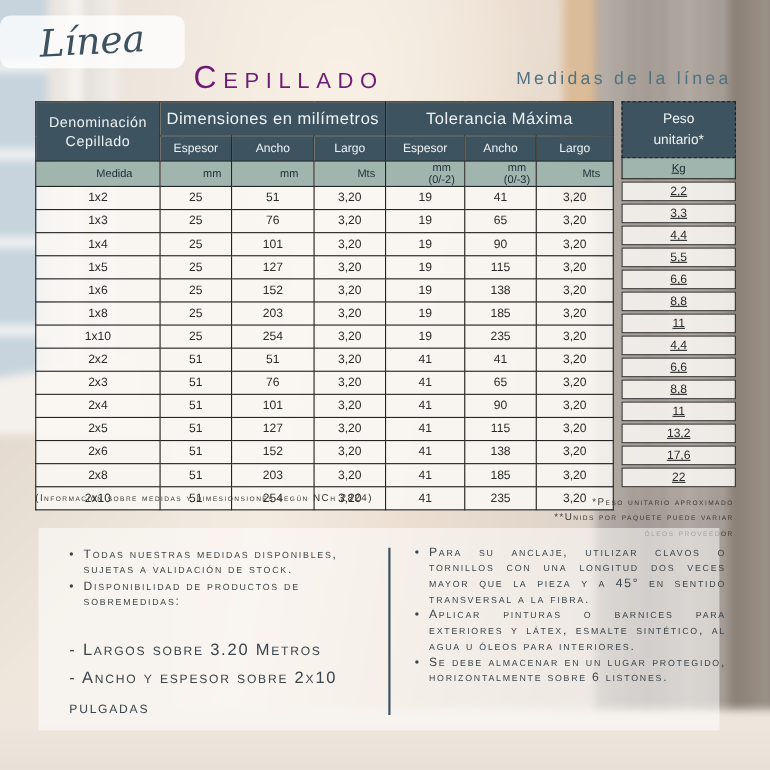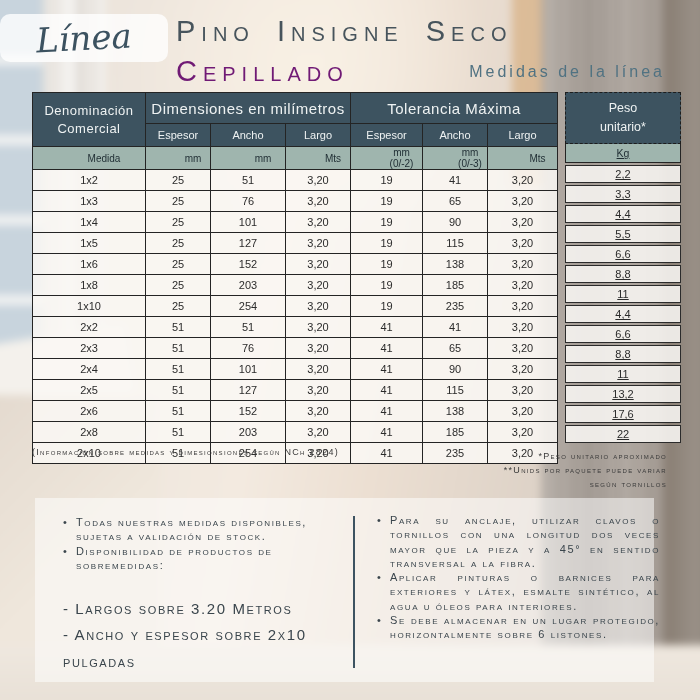--- a/index.html
+++ b/index.html
@@ -39,38 +39,38 @@
   .main-table{position:absolute;left:32px;top:92px;border-collapse:collapse;table-layout:fixed;width:525px;}
   .main-table th,.main-table td{border:1.6px solid #242424;padding:0;overflow:hidden;}
   .main-table thead th{background:#3d5360;color:#eef2f2;font-weight:400;}
   .gh{font-size:15px;letter-spacing:.5px;height:30px;}
   .denom{font-size:13px;line-height:1.35;}
   .sh{font-size:11px;height:22px;}
   .unit td{background:#9fb5ae;font-size:10px;height:19px;text-align:center;color:#1f2d33;padding-left:30px;}
   .main-table tbody td{background:rgba(250,248,245,.85);height:20px;font-size:11px;text-align:center;color:#2b2b2b;}
 
   
-  .peso-table{position:absolute;left:565px;top:92px;width:116px;border-radius:23px;}
+  .peso-table{position:absolute;left:565px;top:92px;width:104px;border-radius:23px;}
   .peso-head{box-sizing:border-box;height:52px;background:#3d5360;border:1.6px dashed #1d1d1d;
     color:#eef2f2;display:flex;align-items:center;justify-content:center;text-align:center;}
   .peso-head span{display:block;width:72px;font-size:12.5px;line-height:1.55;}
   .kg-row{box-sizing:border-box;height:19px;background:#9fb5ae;border:1.6px solid #242424;border-top:none;
     display:flex;align-items:center;justify-content:center;font-size:10.5px;color:#1f2d33;text-decoration:underline;}
   .peso-cell{box-sizing:border-box;height:17.6px;margin-top:2.4px;border:1.5px solid #2b2b2b;
     background:rgba(248,246,243,.88);display:flex;align-items:center;justify-content:center;
     font-size:11px;color:#2b2b2b;text-decoration:underline;}
 
   
   .fn-left{position:absolute;left:32px;top:447px;font-size:9px;font-variant:small-caps;
     letter-spacing:1.3px;color:#3a3a3a;}
   .fn-right{position:absolute;right:33px;top:450px;text-align:right;font-size:9px;font-variant:small-caps;
     letter-spacing:1.3px;color:#3a3a3a;line-height:1.55;}
 
   
-  .panel{position:absolute;left:35px;top:498px;width:619px;height:184px;background:rgba(255,255,255,.52);text-decoration:underline;}
+  .panel{position:absolute;left:35px;top:480px;width:619px;height:184px;background:rgba(255,255,255,.52);text-decoration:underline;}
   .notes-left{position:absolute;left:28px;top:17px;width:260px;}
   .bullet-item{position:relative;padding-left:13px;font-size:11px;font-variant:small-caps;
     letter-spacing:1.6px;line-height:1.3;color:#3a454c;}
   .bullet-item::before{content:"\2022";position:absolute;left:0;}
   .dash-group{margin-top:24px;width:250px;}
   .dash-item{font-size:15px;font-variant:small-caps;letter-spacing:1.6px;line-height:1.75;color:#3a454c;}
   .divider{position:absolute;left:318px;top:18px;height:152px;width:2px;background:#3d5361;}
   .notes-right{position:absolute;left:342px;top:15px;width:283px;}
   .notes-right .bullet-item{text-align:justify;}
 </style>
@@ -89,37 +89,36 @@
     <div class="bg-tan"></div>
     <div class="bg-graywood"></div>
     <div class="bg-graystreaks"></div>
     <div class="bg-rightedge"></div>
     <div class="bg-floor"></div>
   </div>
 
   <div class="badge">
     <span>Línea</span>
   </div>
-  <div class="title1">Pino Insigne Seco</div>
   <div class="title2">Cepillado</div>
   <div class="subtitle">Medidas de la línea</div>
 
   <table class="main-table">
     <colgroup>
       <col style="width:113px">
         <col style="width:65px">
         <col style="width:75px">
         <col style="width:65px">
       <col style="width:72px">
         <col style="width:65px">
         <col style="width:70px">
     </colgroup>
     <thead>
       <tr>
-        <th class="gh denom" rowspan="2">Denominación Comercial</th>
+        <th class="gh denom" rowspan="2">Denominación Cepillado</th>
         <th class="gh" colspan="3">Dimensiones en milímetros</th>
         <th class="gh" colspan="3">Tolerancia Máxima</th>
       </tr>
       <tr>
         <th class="sh">Espesor</th>
         <th class="sh">Ancho</th>
         <th class="sh">Largo</th>
         <th class="sh">Espesor</th>
         <th class="sh">Ancho</th>
         <th class="sh">Largo</th>
@@ -284,21 +283,21 @@
         <div class="peso-cell">13,2</div>
         <div class="peso-cell">17,6</div>
         <div class="peso-cell">22</div>
       </div>
   </div>
 
   <div class="fn-left">(Información sobre medidas y dimesionsiones según NCh 2824)</div>
   <div class="fn-right">
       <div class="fn-line">*Peso unitario aproximado</div>
       <div class="fn-line">**Unids por paquete puede variar</div>
-      <div class="fn-line">según tornillos</div>
+      <div class="fn-line">óleos proveedor</div>
     </div>
 
   <div class="panel">
     <div class="notes-left">
       <div>
           <div class="bullet-item">Todas nuestras medidas disponibles, sujetas a validación de stock.</div>
           <div class="bullet-item">Disponibilidad de productos de sobremedidas:</div>
         </div>
       <div class="dash-group">
           <div class="dash-item">- Largos sobre 3.20 Metros</div>

